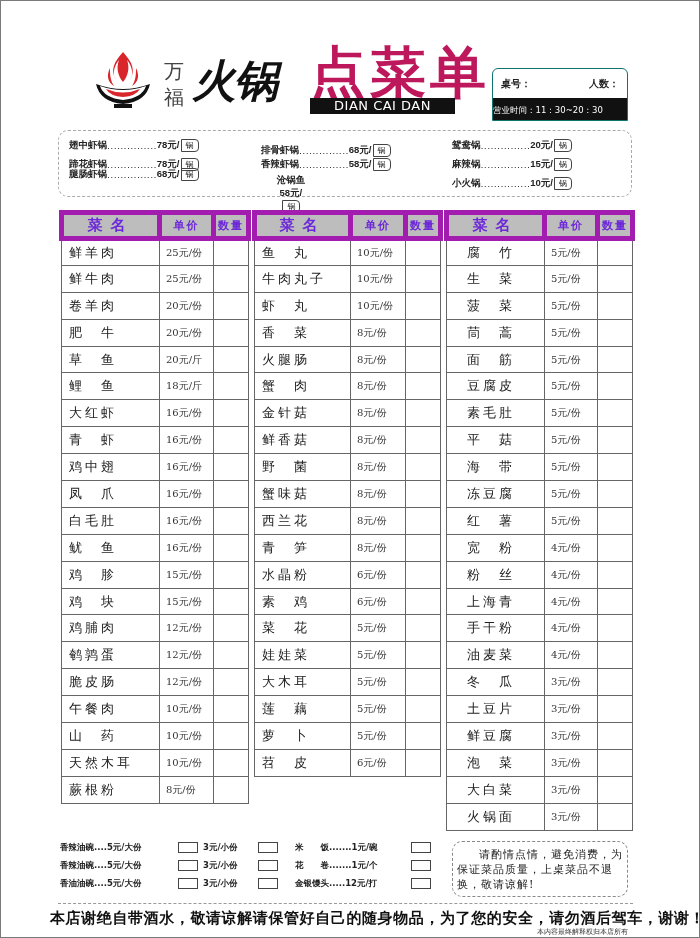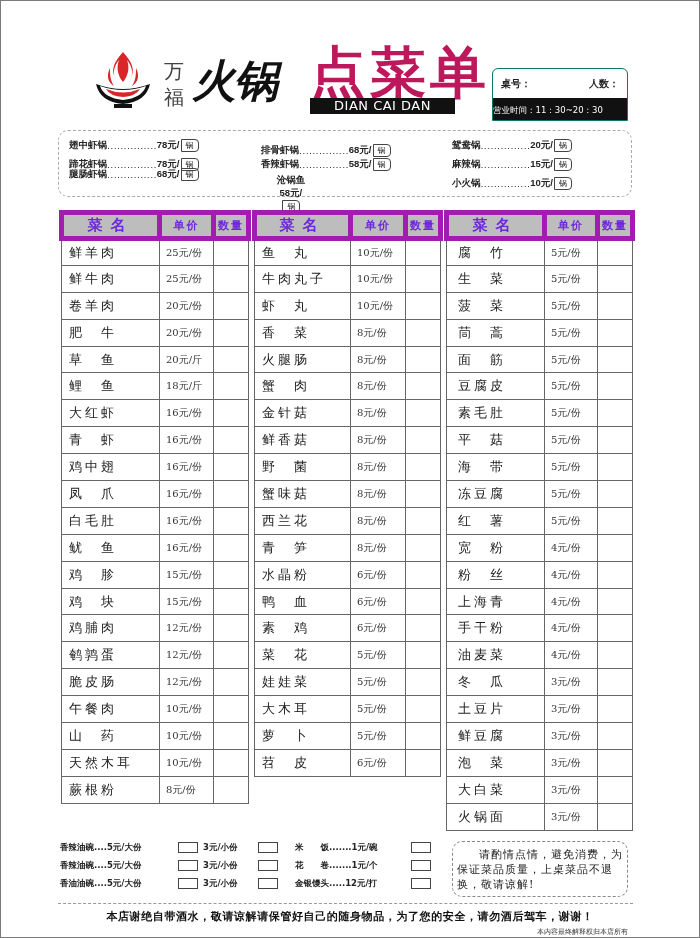--- a/index.html
+++ b/index.html
@@ -26,32 +26,32 @@
   .pot .unit { display: inline-block; border: 1px solid #444; border-radius: 0 4px 4px 0; padding: 0 4px; font-size: 8px; height: 13px; line-height: 12px; margin-left: 1px; }
 
   
   table.menu { position: absolute; top: 210px; border-collapse: collapse; table-layout: fixed; }
   table.menu th { background: #bdbdbd; height: 26px; font-family: "DejaVu Sans", sans-serif; font-weight: bold; border: 5px solid #a21caf; color: #6d28d9; }
   table.menu th.h-name { font-size: 15px; letter-spacing: 8px; }
   table.menu th.h-price, table.menu th.h-qty { font-size: 11px; letter-spacing: 2px; }
   table.menu td { height: 26.9px; border: 1px solid #666; font-size: 13px; padding: 0; }
   table.menu td.c-name { padding-left: 7px; letter-spacing: 3px; }
   table.menu td.c-price { font-size: 10px; padding-left: 6px; color: #333; }
-  table.menu.t3 td.c-name { padding-left: 11px; }
+  table.menu.t3 td.c-name { padding-left: 20px; }
 
   
   .extras { position: absolute; left: 58px; top: 840px; width: 380px; }
   .ex-row { position: relative; height: 18px; font-size: 8.5px; font-family: "DejaVu Sans", sans-serif; font-weight: bold; color: #222; }
   .ex-row span { position: absolute; top: 2px; white-space: nowrap; }
   .chk { position: absolute; width: 20px; height: 11px; border: 1px solid #444; top: 2px; }
 
   .notice { position: absolute; left: 452px; top: 841px; width: 176px; height: 56px; border: 1px dashed #888; border-radius: 10px; font-size: 11px; line-height: 15px; padding: 5px 4px 0 4px; text-indent: 22px; letter-spacing: 1px; color: #222; }
 
   .hr-dash { position: absolute; left: 58px; top: 903px; width: 575px; border-top: 1px dashed #999; }
-  .footer { position: absolute; left: 50px; top: 909px; width: 600px; text-align: center; font-family: "DejaVu Sans", sans-serif; font-weight: bold; font-size: 11px; letter-spacing: 0.6px; color: #111; white-space: nowrap; }
+  .footer { position: absolute; left: 50px; top: 909px; width: 600px; text-align: center; font-family: "DejaVu Sans", sans-serif; font-weight: bold; font-size: 15px; letter-spacing: 0.6px; color: #111; white-space: nowrap; }
   .copyright { position: absolute; right: 72px; top: 927px; font-size: 7px; color: #333; font-family: "DejaVu Sans", sans-serif; }
 </style>
 </head>
 <body>
 
 <div class="frame"></div>
 
 <svg class="logo-bowl" viewBox="0 0 62 62">
   <path d="M31 4 C22 14 18 22 24 32 C20 26 22 18 27 12 C24 20 26 28 31 34 C36 28 38 20 35 12 C40 18 42 26 38 32 C44 22 40 14 31 4 Z" fill="#d9262b"></path>
   <path d="M18 20 C14 28 16 34 22 38 C18 32 18 26 18 20Z" fill="#d9262b"></path>
@@ -332,41 +332,41 @@
         <td class="c-name">青　笋</td>
         <td class="c-price">8元/份</td>
         <td class="c-qty"></td>
       </tr>
       <tr>
         <td class="c-name">水晶粉</td>
         <td class="c-price">6元/份</td>
         <td class="c-qty"></td>
       </tr>
       <tr>
-        <td class="c-name">鸭　血</td>
-        <td class="c-price">6元/份</td>
-        <td class="c-qty"></td>
-      </tr>
-      <tr>
         <td class="c-name">素　鸡</td>
         <td class="c-price">6元/份</td>
         <td class="c-qty"></td>
       </tr>
       <tr>
         <td class="c-name">菜　花</td>
         <td class="c-price">5元/份</td>
         <td class="c-qty"></td>
       </tr>
       <tr>
         <td class="c-name">娃娃菜</td>
         <td class="c-price">5元/份</td>
         <td class="c-qty"></td>
       </tr>
       <tr>
         <td class="c-name">大木耳</td>
+        <td class="c-price">5元/份</td>
+        <td class="c-qty"></td>
+      </tr>
+      <tr>
+        <td class="c-name">莲　藕</td>
         <td class="c-price">5元/份</td>
         <td class="c-qty"></td>
       </tr>
       <tr>
         <td class="c-name">萝　卜</td>
         <td class="c-price">5元/份</td>
         <td class="c-qty"></td>
       </tr>
       <tr>
         <td class="c-name">苕　皮</td>

